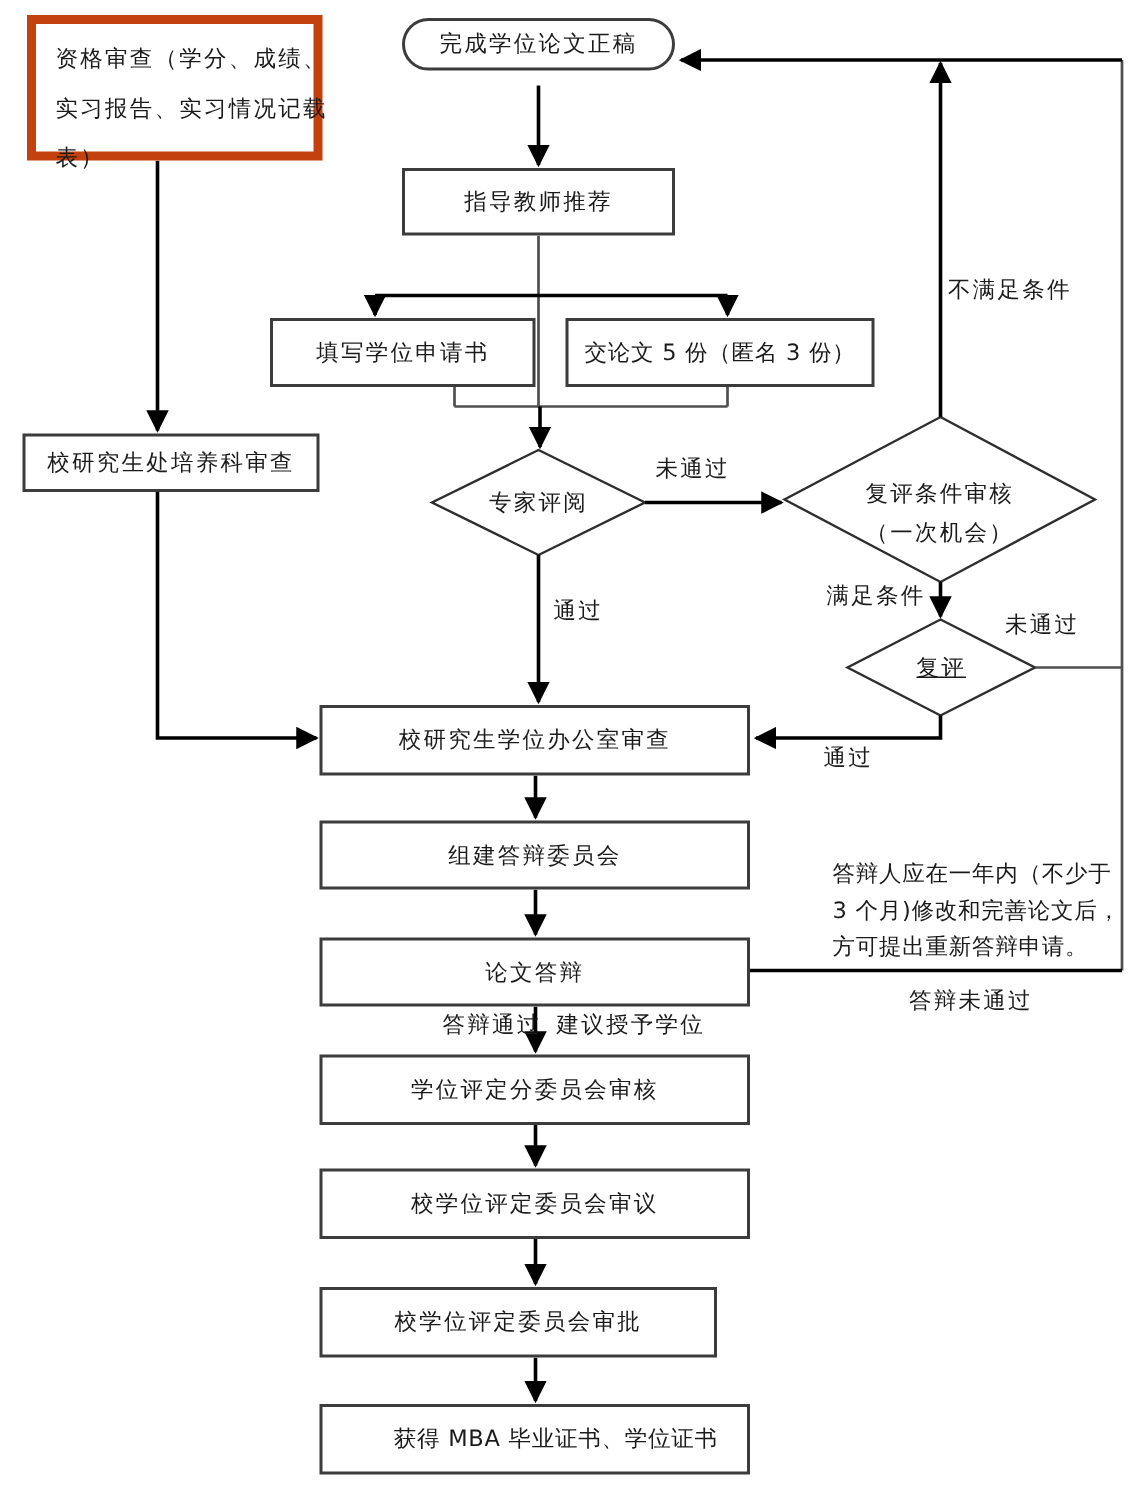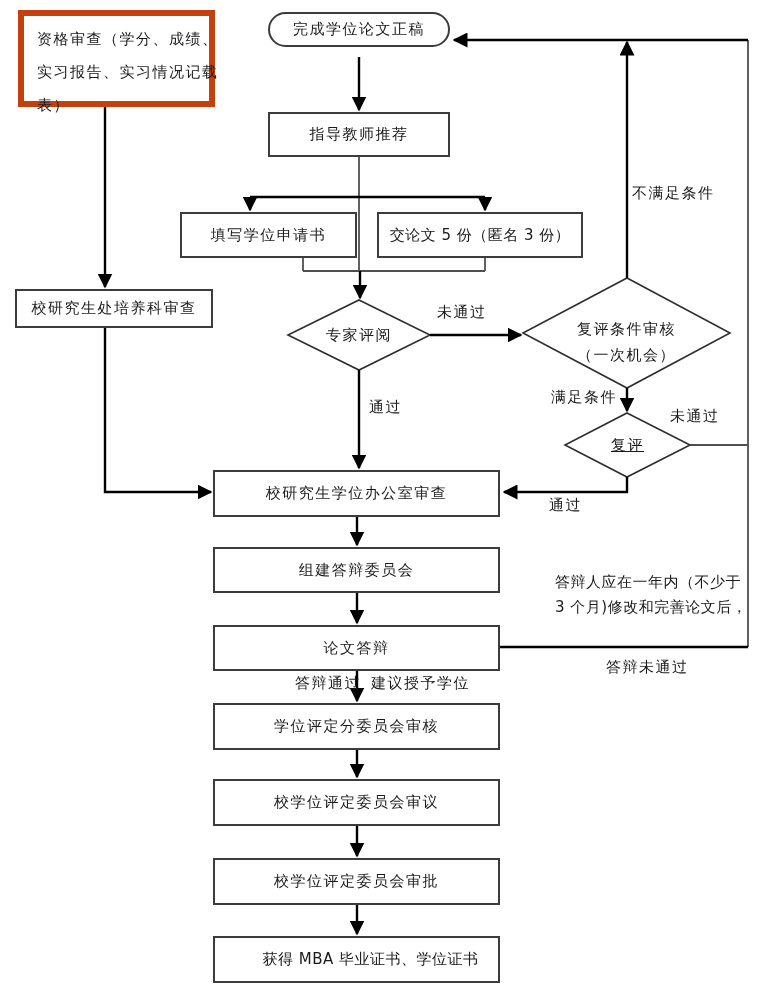--- a/index.html
+++ b/index.html
@@ -122,21 +122,21 @@
   </div>
 
   <div class="box" style="left:213px;top:703px;width:287px;height:47px;">
     <span>学位评定分委员会审核</span>
   </div>
 
   <div class="box" style="left:213px;top:779px;width:287px;height:47px;">
     <span>校学位评定委员会审议</span>
   </div>
 
-  <div class="box" style="left:213px;top:858px;width:287px;height:47px;">
+  <div class="box" style="left:213px;top:858px;width:265px;height:47px;">
     <span>校学位评定委员会审批</span>
   </div>
 
   <div class="box" style="left:213px;top:936px;width:287px;height:47px;letter-spacing:0.5px;padding-left:28px;">
     <span>获得 MBA 毕业证书、学位证书</span>
   </div>
 
   <div class="dtext" style="left:289px;top:320px;width:140px;height:30px;">
     <div>专家评阅</div>
   </div>
@@ -156,15 +156,16 @@
   <div class="lbl" style="left:551px;top:388px;">满足条件</div>
   <div class="lbl" style="left:670px;top:407px;">未通过</div>
   <div class="lbl" style="left:549px;top:496px;">通过</div>
   <div class="lbl" style="left:295px;top:674px;">答辩通过</div>
   <div class="lbl" style="left:371px;top:674px;">建议授予学位</div>
   <div class="lbl" style="left:606px;top:658px;">答辩未通过</div>
 
   <div class="note">
     <div>答辩人应在一年内（不少于</div>
     <div>3 个月)修改和完善论文后，</div>
+    <div>方可提出重新答辩申请。</div>
   </div>
 
 </div>
 
 </body></html>

